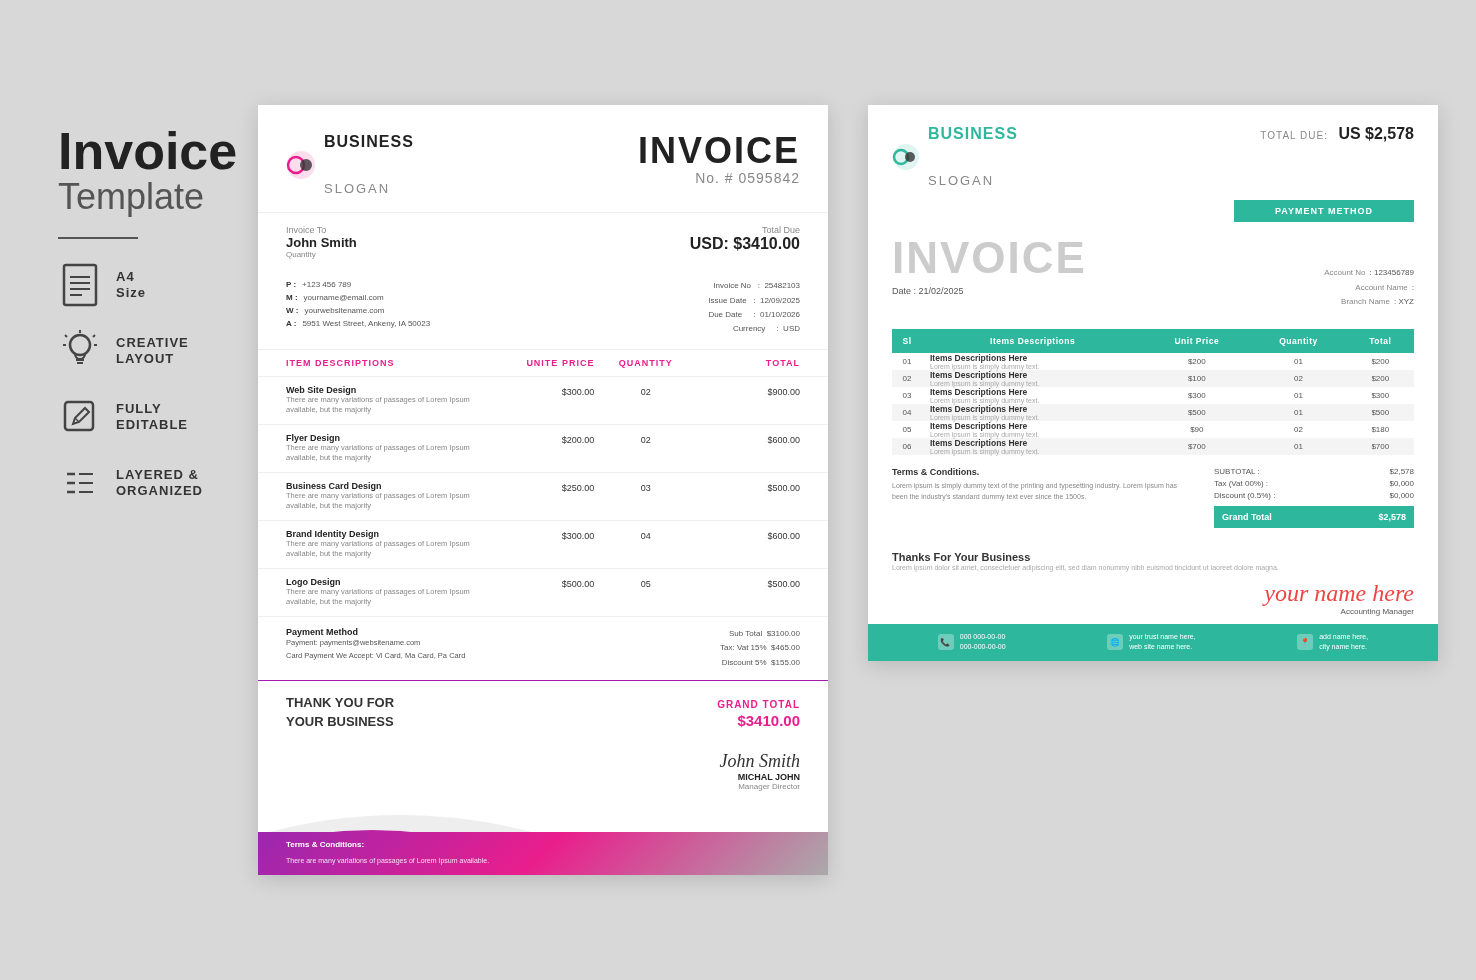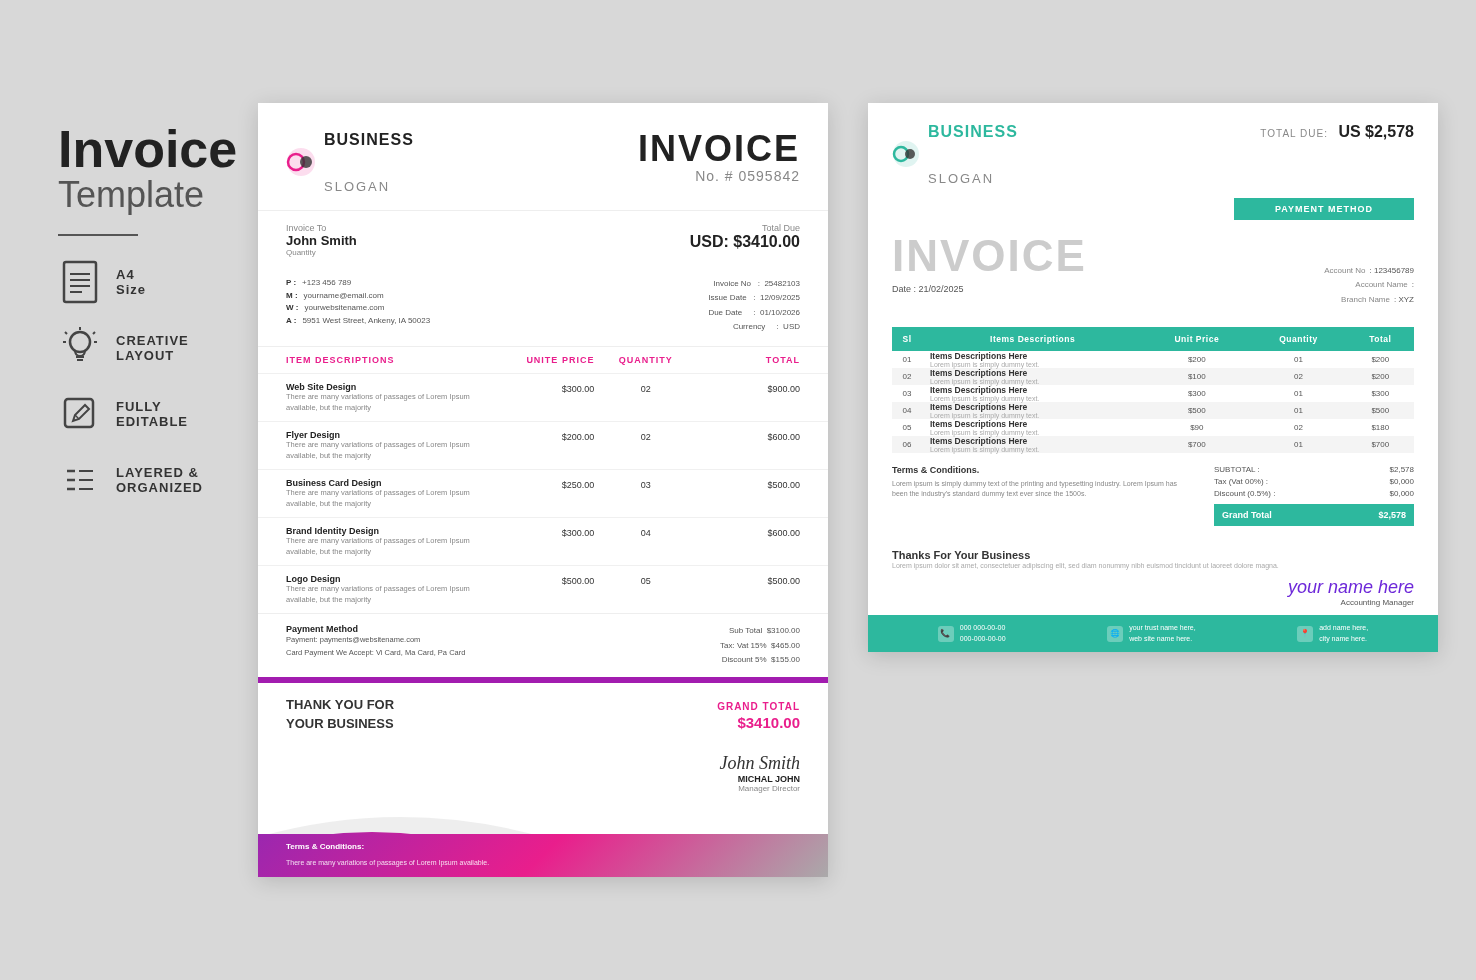--- a/index.html
+++ b/index.html
@@ -289,21 +289,21 @@
       font-size: 8px;
       color: #555;
       line-height: 1.8;
     }
 
     .inv1-footer-row {
       display: flex;
       justify-content: space-between;
       align-items: center;
       padding: 12px 28px;
-      border-top: 6px solid #a21caf;
+      border-top: 1px solid #a21caf;
     }
 
     .inv1-footer-row .thank-you {
       font-size: 13px;
       font-weight: 700;
       color: #333;
       line-height: 1.3;
     }
 
     .inv1-footer-row .grand-label {
@@ -542,24 +542,24 @@
 
     .inv2-signature {
       display: flex;
       justify-content: flex-end;
       padding: 0 24px 8px 24px;
       flex-direction: column;
       align-items: flex-end;
     }
 
     .inv2-signature .sig-script {
-      font-size: 18px;
-      color: #6d28d9;
+      font-size: 24px;
+      color: #ef4444;
       font-style: italic;
-      font-family: Liberation Sans, sans-serif;
+      font-family: Liberation Serif, serif;
     }
 
     .inv2-signature .sig-name {
       font-size: 8px;
       color: #555;
     }
 
     .inv2-bottom-bar {
       background: #2db89e;
       padding: 8px 24px;

